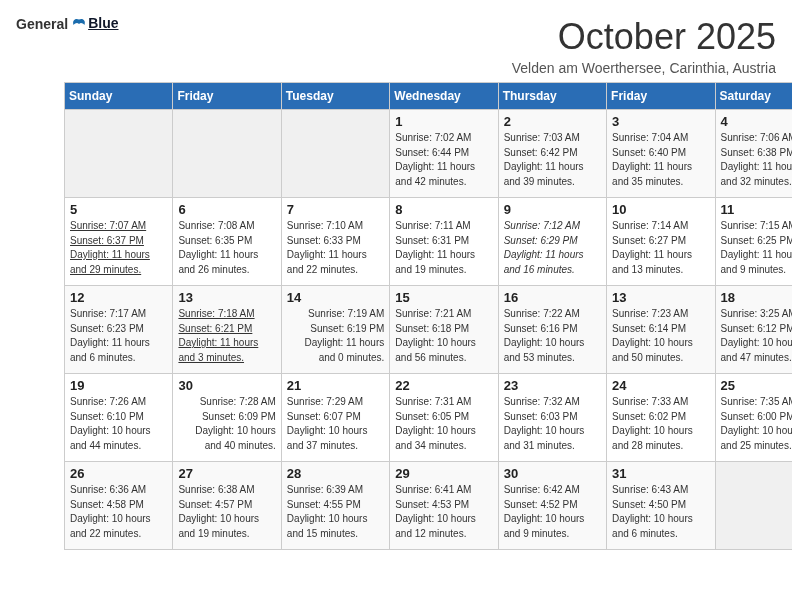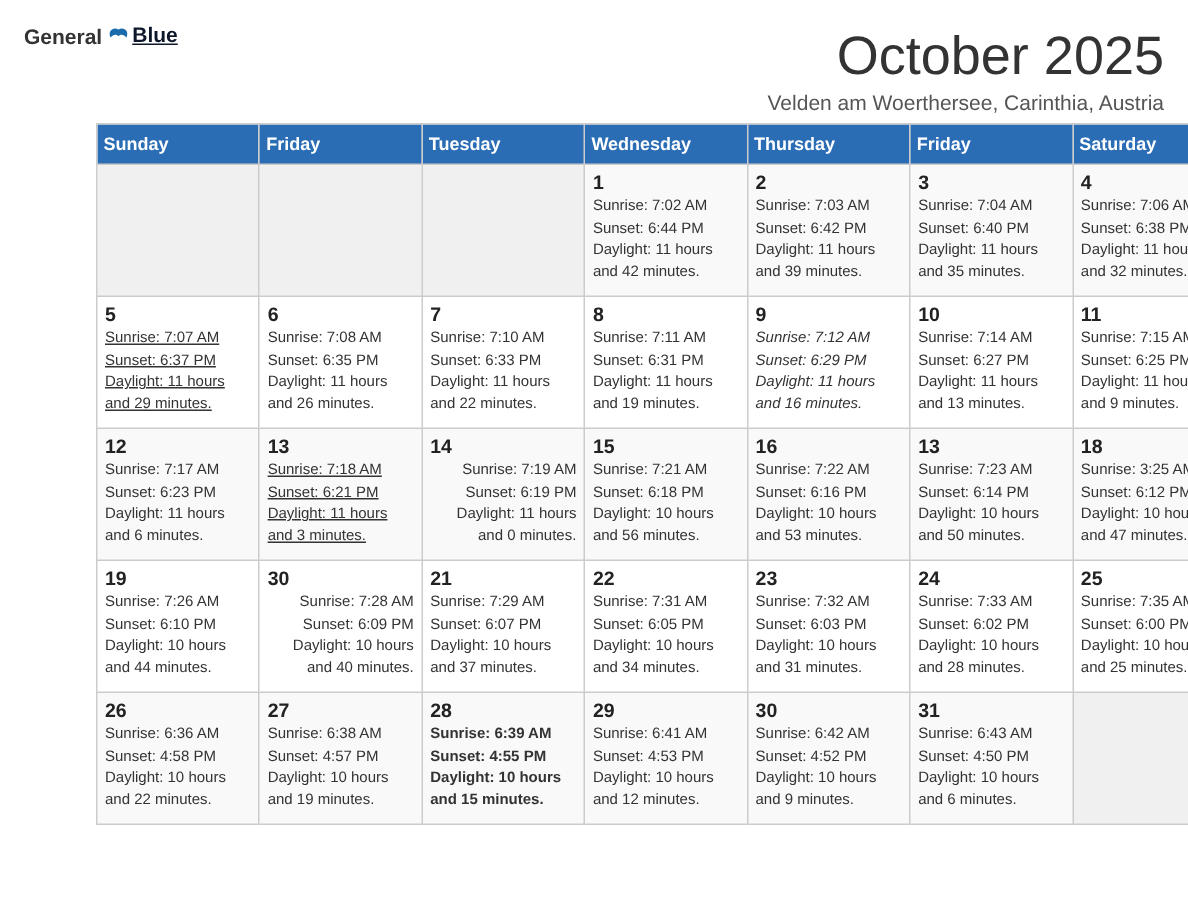--- a/index.html
+++ b/index.html
@@ -267,21 +267,21 @@
 Daylight: 10 hours and 22 minutes.</div>
         </td>
         <td>
           <div class="day-number">27</div>
           <div class="day-info" style="white-space: pre-line;">Sunrise: 6:38 AM
 Sunset: 4:57 PM
 Daylight: 10 hours and 19 minutes.</div>
         </td>
         <td>
           <div class="day-number">28</div>
-          <div class="day-info" style="white-space: pre-line; font-weight: bold;">Sunrise: 6:39 AM
+          <div class="day-info" style="white-space: pre-line;">Sunrise: 6:39 AM
 Sunset: 4:55 PM
 Daylight: 10 hours and 15 minutes.</div>
         </td>
         <td>
           <div class="day-number">29</div>
           <div class="day-info" style="white-space: pre-line;">Sunrise: 6:41 AM
 Sunset: 4:53 PM
 Daylight: 10 hours and 12 minutes.</div>
         </td>
         <td>

